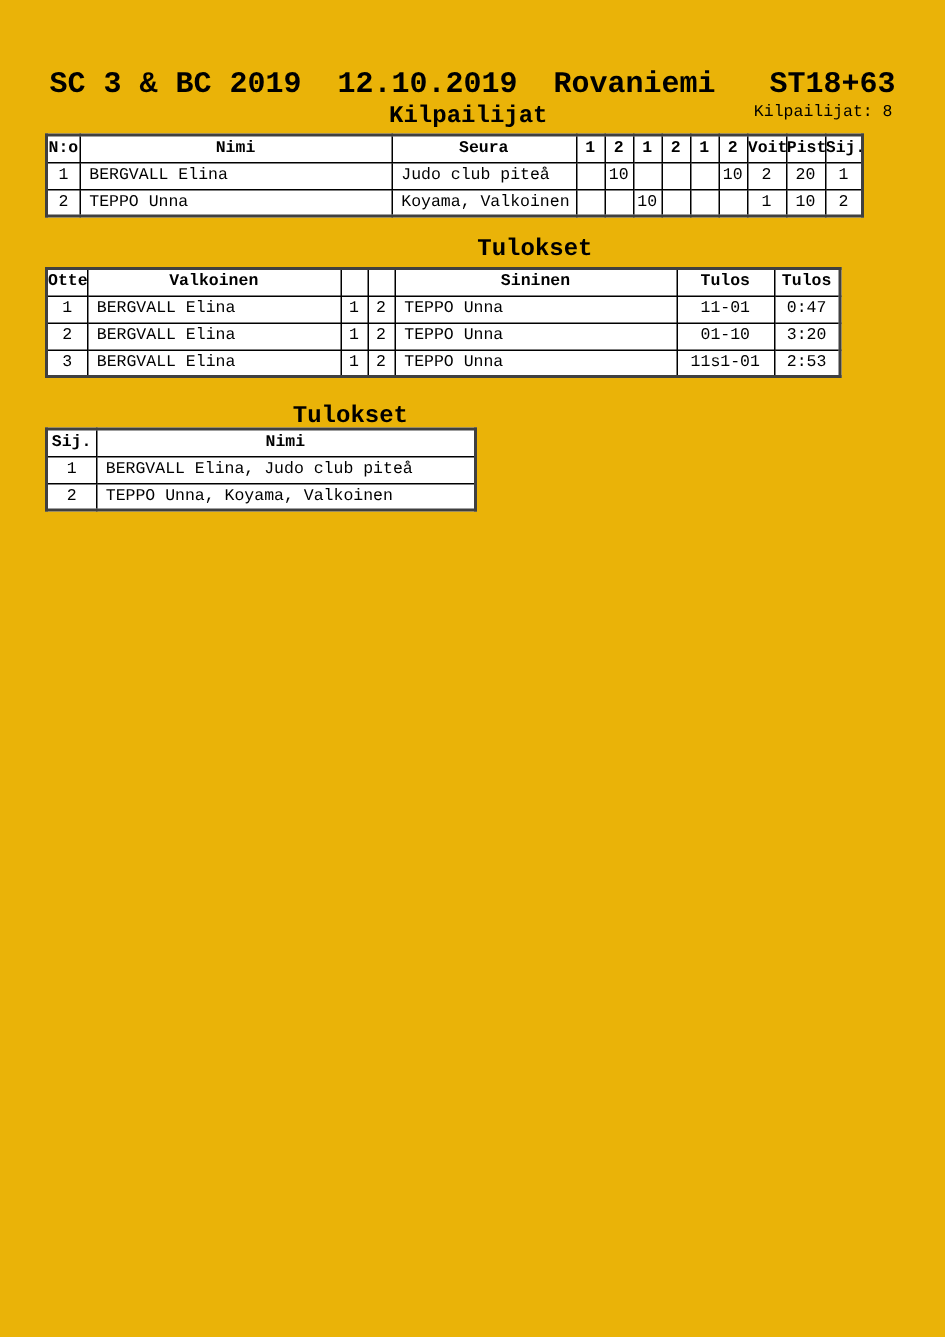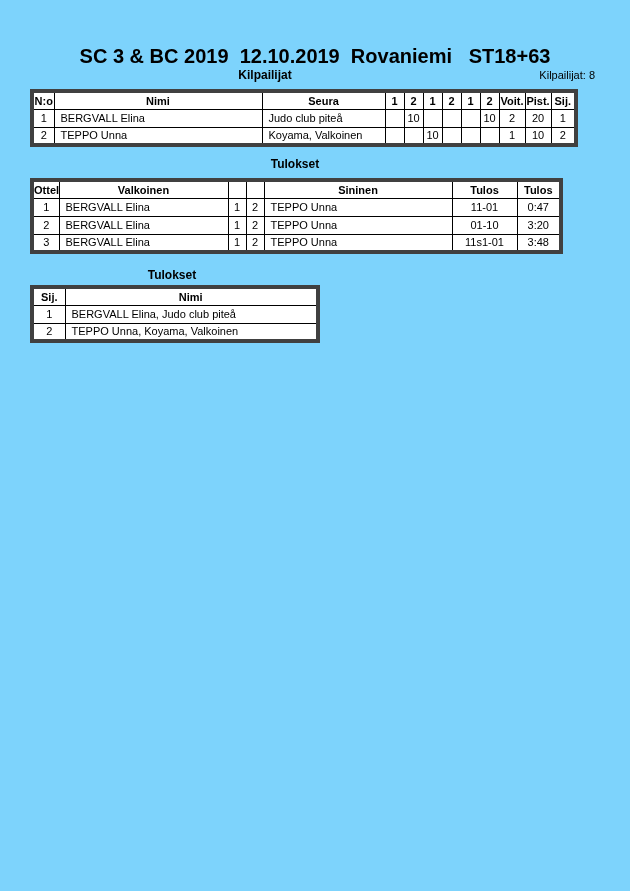--- a/index.html
+++ b/index.html
@@ -1,58 +1,58 @@
 <!DOCTYPE html>
 <html><head>
 <meta charset="utf-8">
 <style>
   * { margin: 0; padding: 0; box-sizing: border-box; }
   html, body { background: #ffffff; }
   .page {
     position: relative;
     width: 630px;
     height: 891px;
-    background: #7dd3fc;
-    font-family: Liberation Sans, sans-serif;
+    background: #eab308;
+    font-family: Liberation Mono, monospace;
     color: #000000;
     overflow: hidden;
   }
   .title {
     position: absolute;
     top: 45px;
     left: 0;
     width: 630px;
     text-align: center;
     font-size: 20px;
     font-weight: bold;
     white-space: pre;
   }
   .section-heading {
     position: absolute;
     width: 200px;
-    text-align: center;
-    font-size: 12px;
+    text-align: right;
+    font-size: 16px;
     font-weight: bold;
   }
   #competitors-heading { top: 68px; left: 165px; }
   #matches-heading     { top: 157px; left: 195px; }
   #results-heading     { top: 268px; left: 72px; }
   .count-label {
     position: absolute;
     top: 69px;
     right: 35px;
     font-size: 11px;
     font-weight: normal;
   }
   table {
     position: absolute;
     border-collapse: collapse;
     table-layout: fixed;
     background: #ffffff;
-    border: 4px solid #404040;
+    border: 2px solid #404040;
   }
   th, td {
     border: 1px solid #000000;
     height: 18px;
     font-size: 11px;
     text-align: center;
     vertical-align: middle;
     white-space: nowrap;
     overflow: hidden;
   }
@@ -185,21 +185,21 @@
           <td>01-10</td>
           <td>3:20</td>
         </tr>
         <tr>
           <td>3</td>
           <td>BERGVALL Elina</td>
           <td>1</td>
           <td>2</td>
           <td>TEPPO Unna</td>
           <td>11s1-01</td>
-          <td>3:48</td>
+          <td>2:53</td>
         </tr>
       </tbody>
   </table>
 
   <div class="section-heading" id="results-heading">Tulokset</div>
 
   <table class="results">
     <colgroup>
       <col style="width:33px">
       <col style="width:253px">

